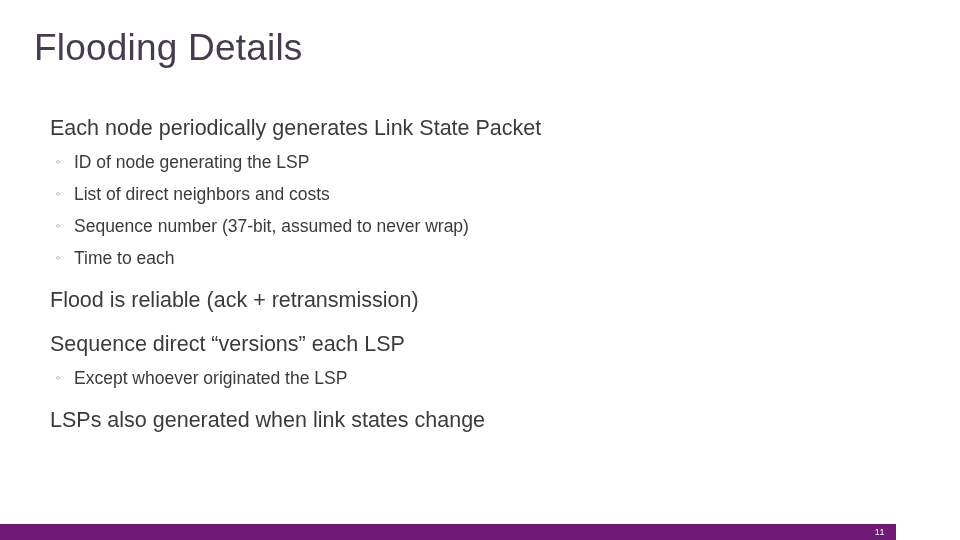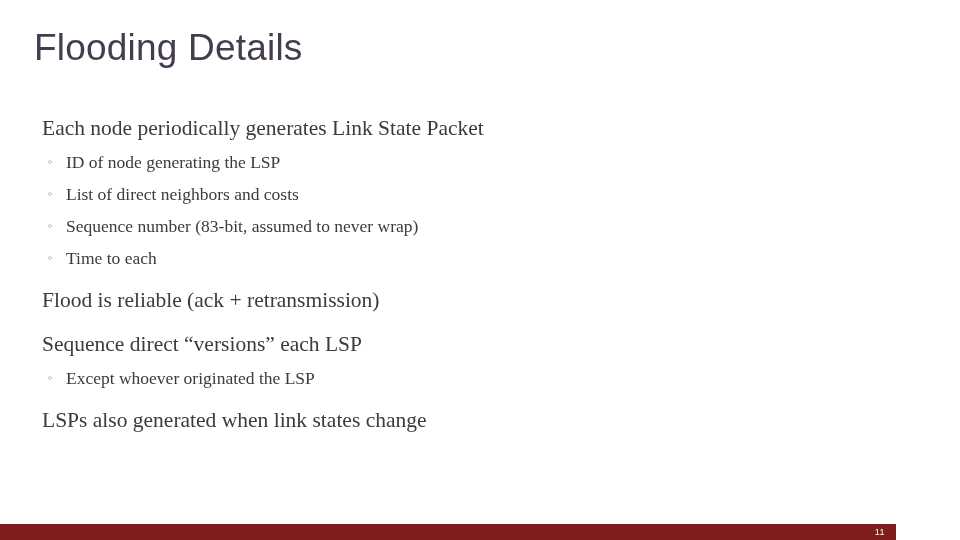--- a/index.html
+++ b/index.html
@@ -31,24 +31,23 @@
     font-weight: 400;
     line-height: 44px;
     letter-spacing: 0.2px;
     color: #463C50;
     white-space: nowrap;
   }
 
   
   .body-area {
     position: absolute;
-    left: 42px;
+    left: 50px;
     top: 110px;
     width: 890px;
-    font-family: Liberation Serif, serif;
   }
 
   ul.bullets {
     list-style: none;
     margin: 0;
     padding: 0;
   }
 
   
   li.lvl1 {
@@ -83,21 +82,21 @@
     color: #7C7C8A;
   }
 
   
   .footer-bar {
     position: absolute;
     left: 0;
     right: 0;
     bottom: 0;
     height: 16px;
-    background: #7f1d1d;
+    background: #701a75;
   }
   .slide-number {
     position: absolute;
     right: 11px;
     top: 0;
     height: 16px;
     line-height: 16px;
     font-size: 9px;
     color: #ffffff;
     letter-spacing: 0.5px;
@@ -122,21 +121,21 @@
         <span>ID of node generating the LSP</span>
       </li>
 
       <li class="lvl2">
         <span class="marker">◦</span>
         <span>List of direct neighbors and costs</span>
       </li>
 
       <li class="lvl2">
         <span class="marker">◦</span>
-        <span>Sequence number (83-bit, assumed to never wrap)</span>
+        <span>Sequence number (37-bit, assumed to never wrap)</span>
       </li>
 
       <li class="lvl2">
         <span class="marker">◦</span>
         <span>Time to each</span>
       </li>
 
       <li class="lvl1 gap-top">
         <span>Flood is reliable (ack + retransmission)</span>
       </li>

